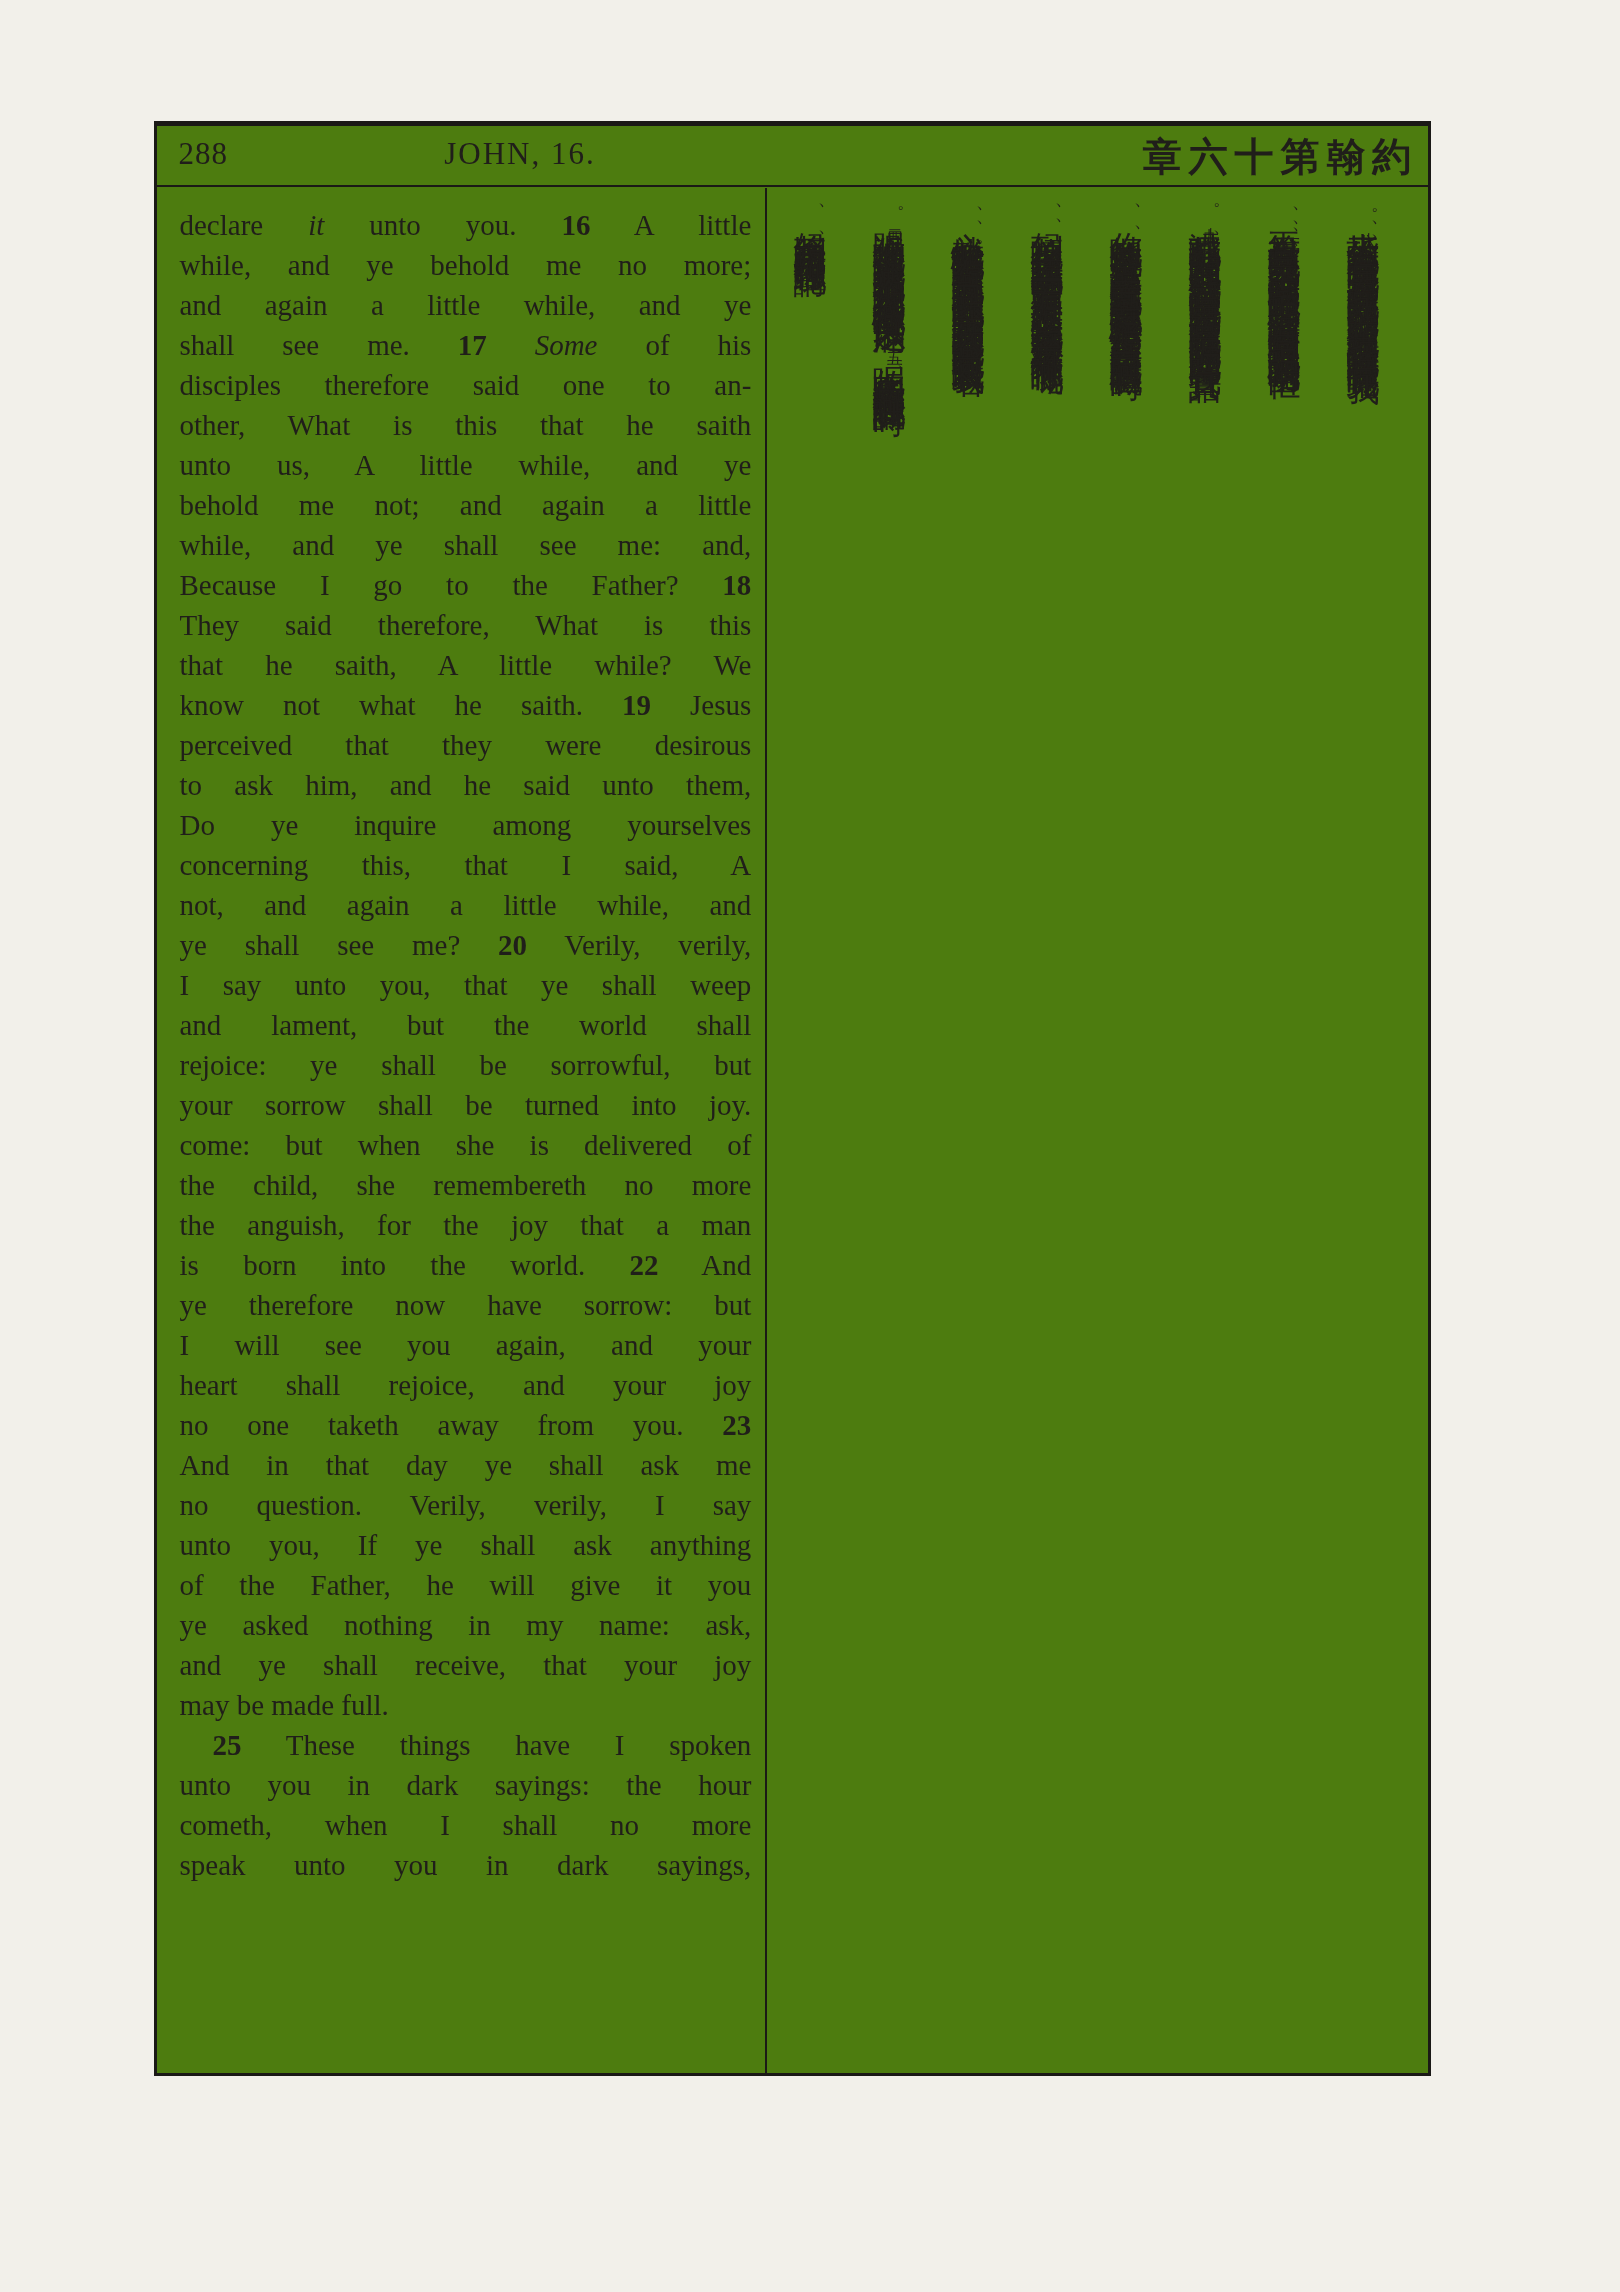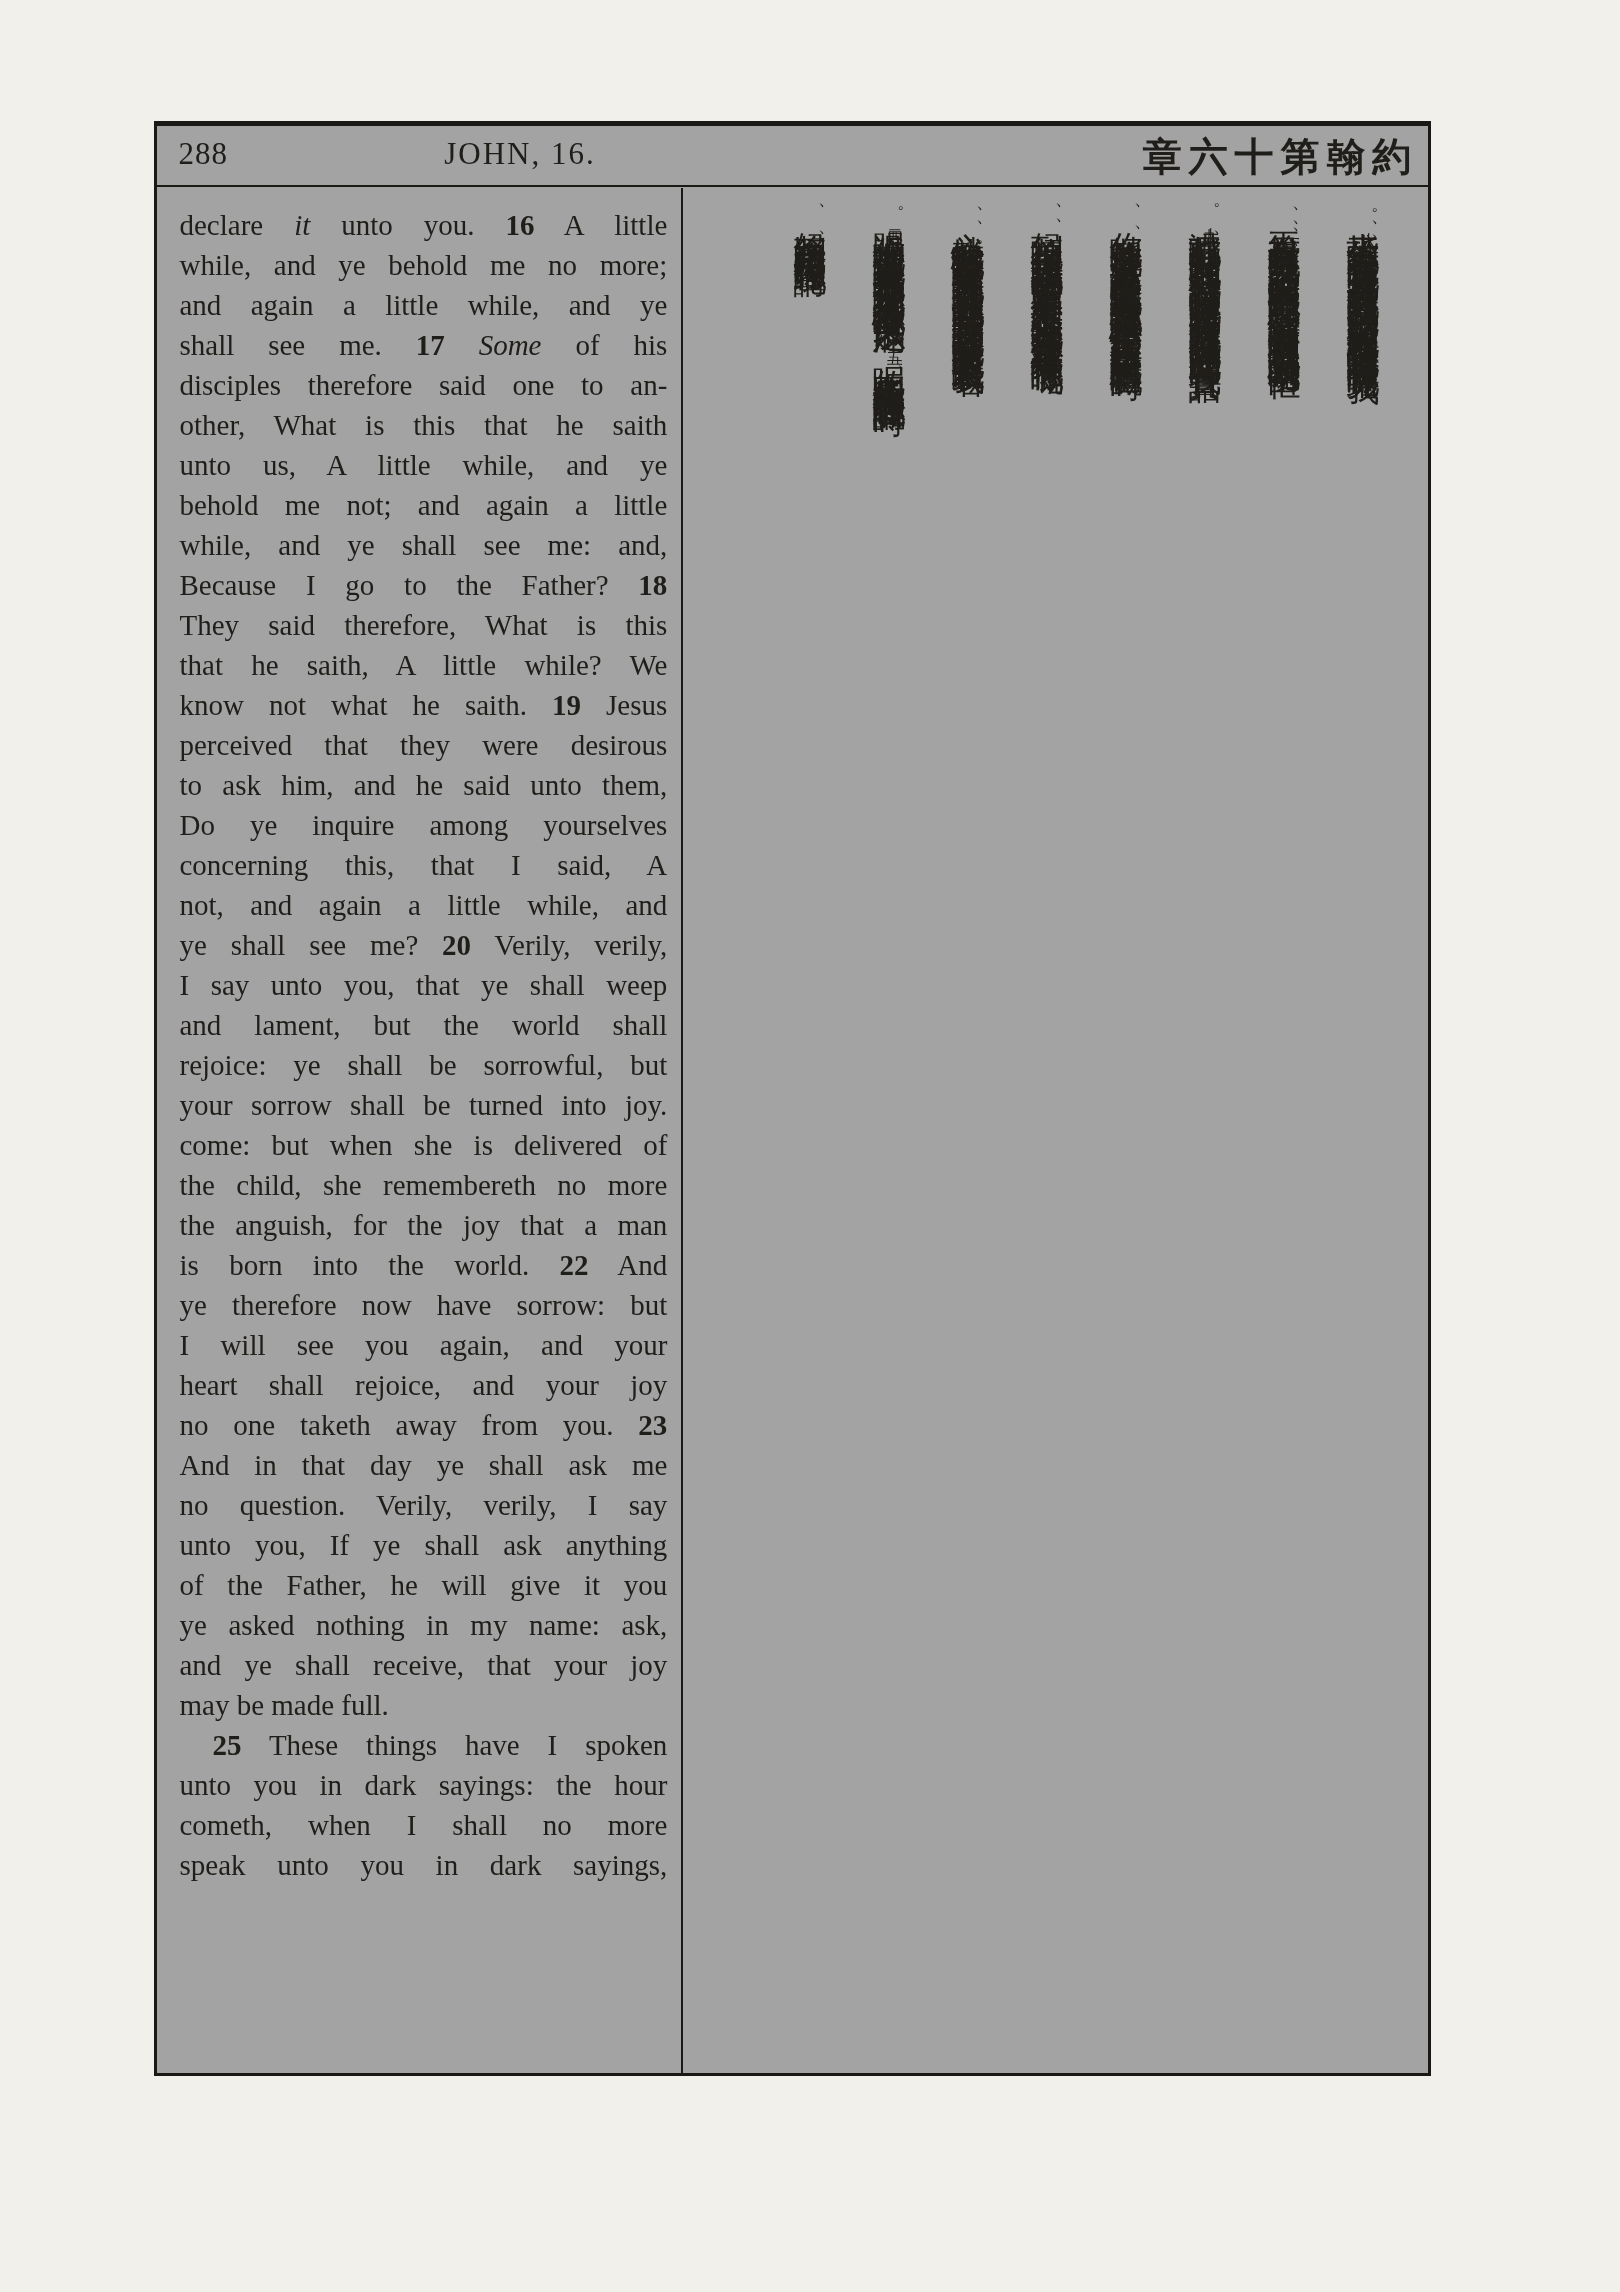--- a/index.html
+++ b/index.html
@@ -7,21 +7,21 @@
     width:1620px;height:2293px;position:relative;
     background:#f2f0ea;
     font-family:"Liberation Serif","DejaVu Serif",serif;
     color:#201e1a;
     overflow:hidden;
   }
   .frame{
     position:absolute;left:154px;top:121px;width:1277px;height:1955px;
     box-sizing:border-box;
     border:3.9px solid #1b1916;border-top-width:5.9px;
-    background:#a3a3a3;
+    background:#4d7c0f;
   }
   .header-row{
     position:absolute;left:0;top:0;right:0;height:59px;
     border-bottom:2.9px solid #1b1916;
   }
   .page-number{
     position:absolute;left:21.6px;top:9.8px;
     font-size:31px;letter-spacing:1px;
   }
   .book-title{
@@ -29,21 +29,21 @@
     font-size:31px;letter-spacing:2px;
   }
   .cn-title{
     position:absolute;left:627px;right:9.8px;top:3.9px;text-align:right;
     font-size:39px;letter-spacing:6.9px;font-weight:bold;
   }
   .body-row{
     position:absolute;left:0;top:62px;right:0;bottom:0;
   }
   .english{
-    position:absolute;left:0;top:0;bottom:0;width:526px;
+    position:absolute;left:0;top:0;bottom:0;width:610px;
     box-sizing:border-box;
     border-right:2.9px solid #1b1916;
     padding:16.7px 13.7px 0 22.5px;
     font-size:29px;line-height:40px;
   }
   .eline{ text-align:justify; text-align-last:justify; white-space:normal; }
   .eline.nojust{ text-align:center; text-align-last:left; }
   .eline.ind{ padding-left:33px; }
   .eline b{ font-weight:bold; }
   .eline i{ font-style:italic; }

